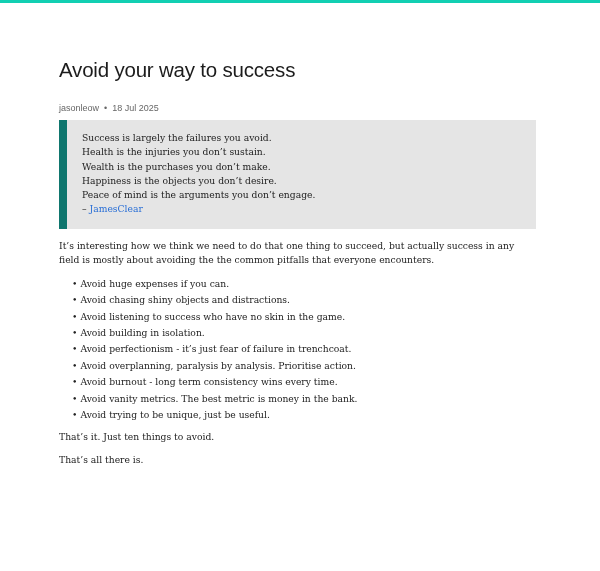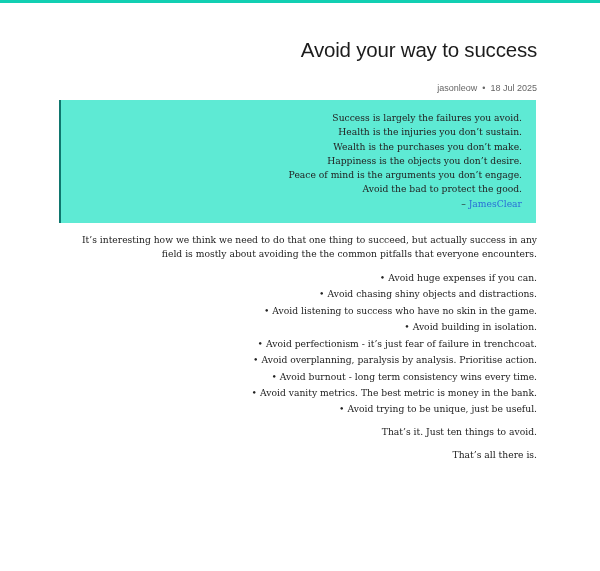--- a/index.html
+++ b/index.html
@@ -1,23 +1,23 @@
 <!DOCTYPE html>
 <html><head>
   <meta charset="utf-8">
   <style>
     * { box-sizing: border-box; margin: 0; padding: 0; }
     html, body { width: 600px; height: 571px; background: #ffffff; overflow: hidden; }
     body { position: relative; font-family: "DejaVu Serif", serif; color: #222; }
     .topbar { position: absolute; top: 0; left: 0; width: 600px; height: 3px; background: #12cfb2; }
-    .container { position: absolute; left: 59px; top: 36px; width: 478px; text-align: right; }
+    .container { position: absolute; left: 59px; top: 56px; width: 478px; }
     .title { font-family: "Liberation Sans", sans-serif; font-size: 20.5px; font-weight: 500; color: #1c1c1c; letter-spacing: -0.2px; line-height: 28px; }
     .meta { margin-top: 18px; font-family: "Liberation Sans", sans-serif; font-size: 9px; color: #666; line-height: 12px; }
     .meta .dot { margin: 0 5px; }
-    .quote { margin-top: 6px; width: 477px; background: #5eead4; border-left: 2px solid #0f766e; padding: 11px 14px 12px 15px; font-size: 9.2px; line-height: 14.3px; color: #222; }
+    .quote { margin-top: 6px; width: 477px; background: #e5e5e5; border-left: 8px solid #0f766e; padding: 11px 14px 12px 15px; font-size: 9.2px; line-height: 14.3px; color: #222; }
     .quote .line { display: block; white-space: nowrap; }
     .quote .attrib { display: block; }
     .quote .attrib a { color: #2a6fd6; text-decoration: none; }
     .para { font-size: 9.2px; line-height: 14px; color: #222; }
     .p1 { margin-top: 10px; }
     .p2 { margin-top: 9px; white-space: nowrap; }
     ul.list { list-style: none; margin-top: 9px; padding-left: 13px; }
     ul.list li { font-size: 9.2px; line-height: 16.4px; white-space: nowrap; color: #222; }
     ul.list li .bullet { margin-right: 3px; }
     .p3 { margin-top: 7px; }
@@ -35,21 +35,20 @@
   <div class="meta">
     <span>jasonleow</span><span class="dot">•</span><span>18 Jul 2025</span>
   </div>
 
   <blockquote class="quote">
     <span class="line">Success is largely the failures you avoid.</span>
     <span class="line">Health is the injuries you don’t sustain.</span>
     <span class="line">Wealth is the purchases you don’t make.</span>
     <span class="line">Happiness is the objects you don’t desire.</span>
     <span class="line">Peace of mind is the arguments you don’t engage.</span>
-    <span class="line">Avoid the bad to protect the good.</span>
     <span class="attrib"><span>– </span><a href="#">JamesClear</a></span>
   </blockquote>
 
   <p class="para p1">It’s interesting how we think we need to do that one thing to succeed, but actually success in any field is mostly about avoiding the the common pitfalls that everyone encounters.</p>
 
   <ul class="list">
     <li><span class="bullet">•</span><span>Avoid huge expenses if you can.</span></li>
     <li><span class="bullet">•</span><span>Avoid chasing shiny objects and distractions.</span></li>
     <li><span class="bullet">•</span><span>Avoid listening to success who have no skin in the game.</span></li>
     <li><span class="bullet">•</span><span>Avoid building in isolation.</span></li>

